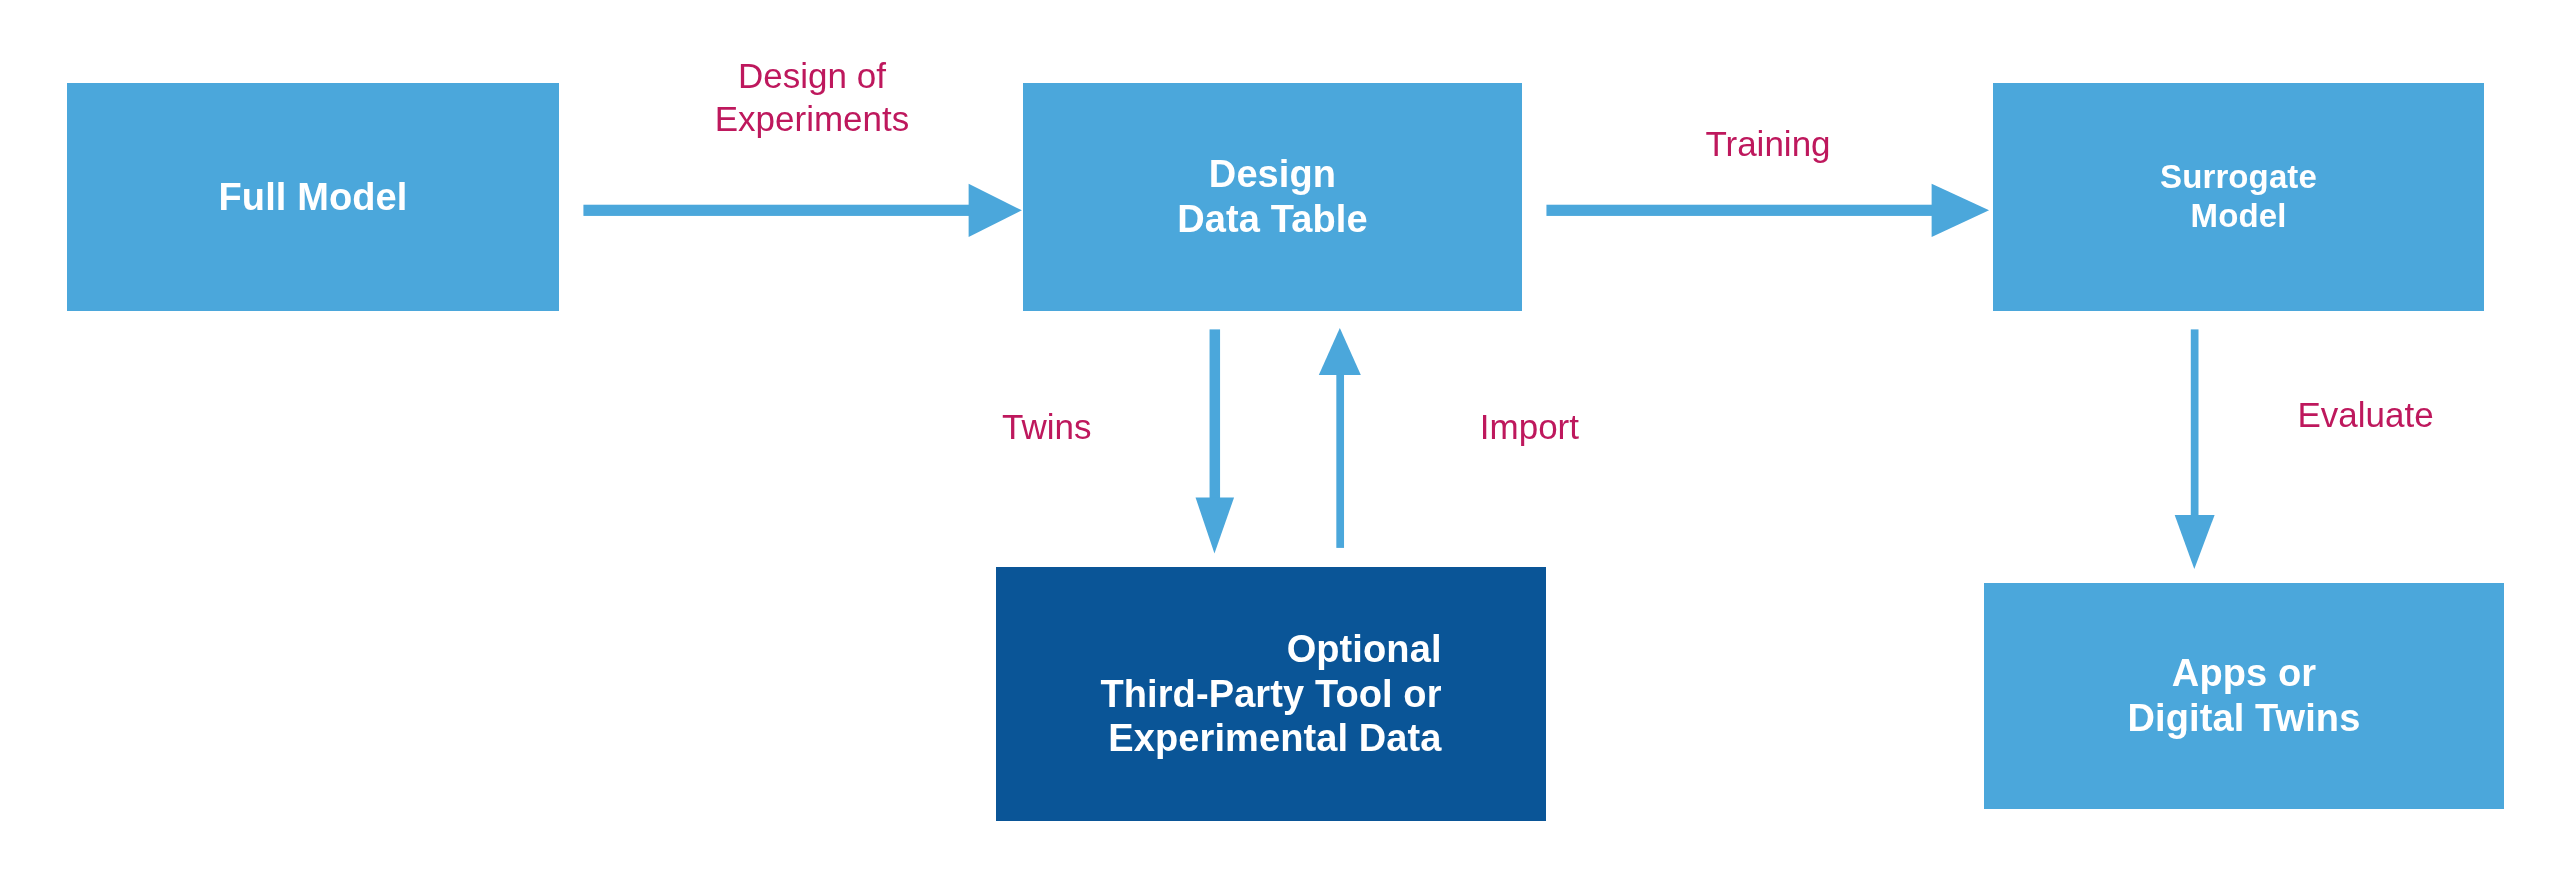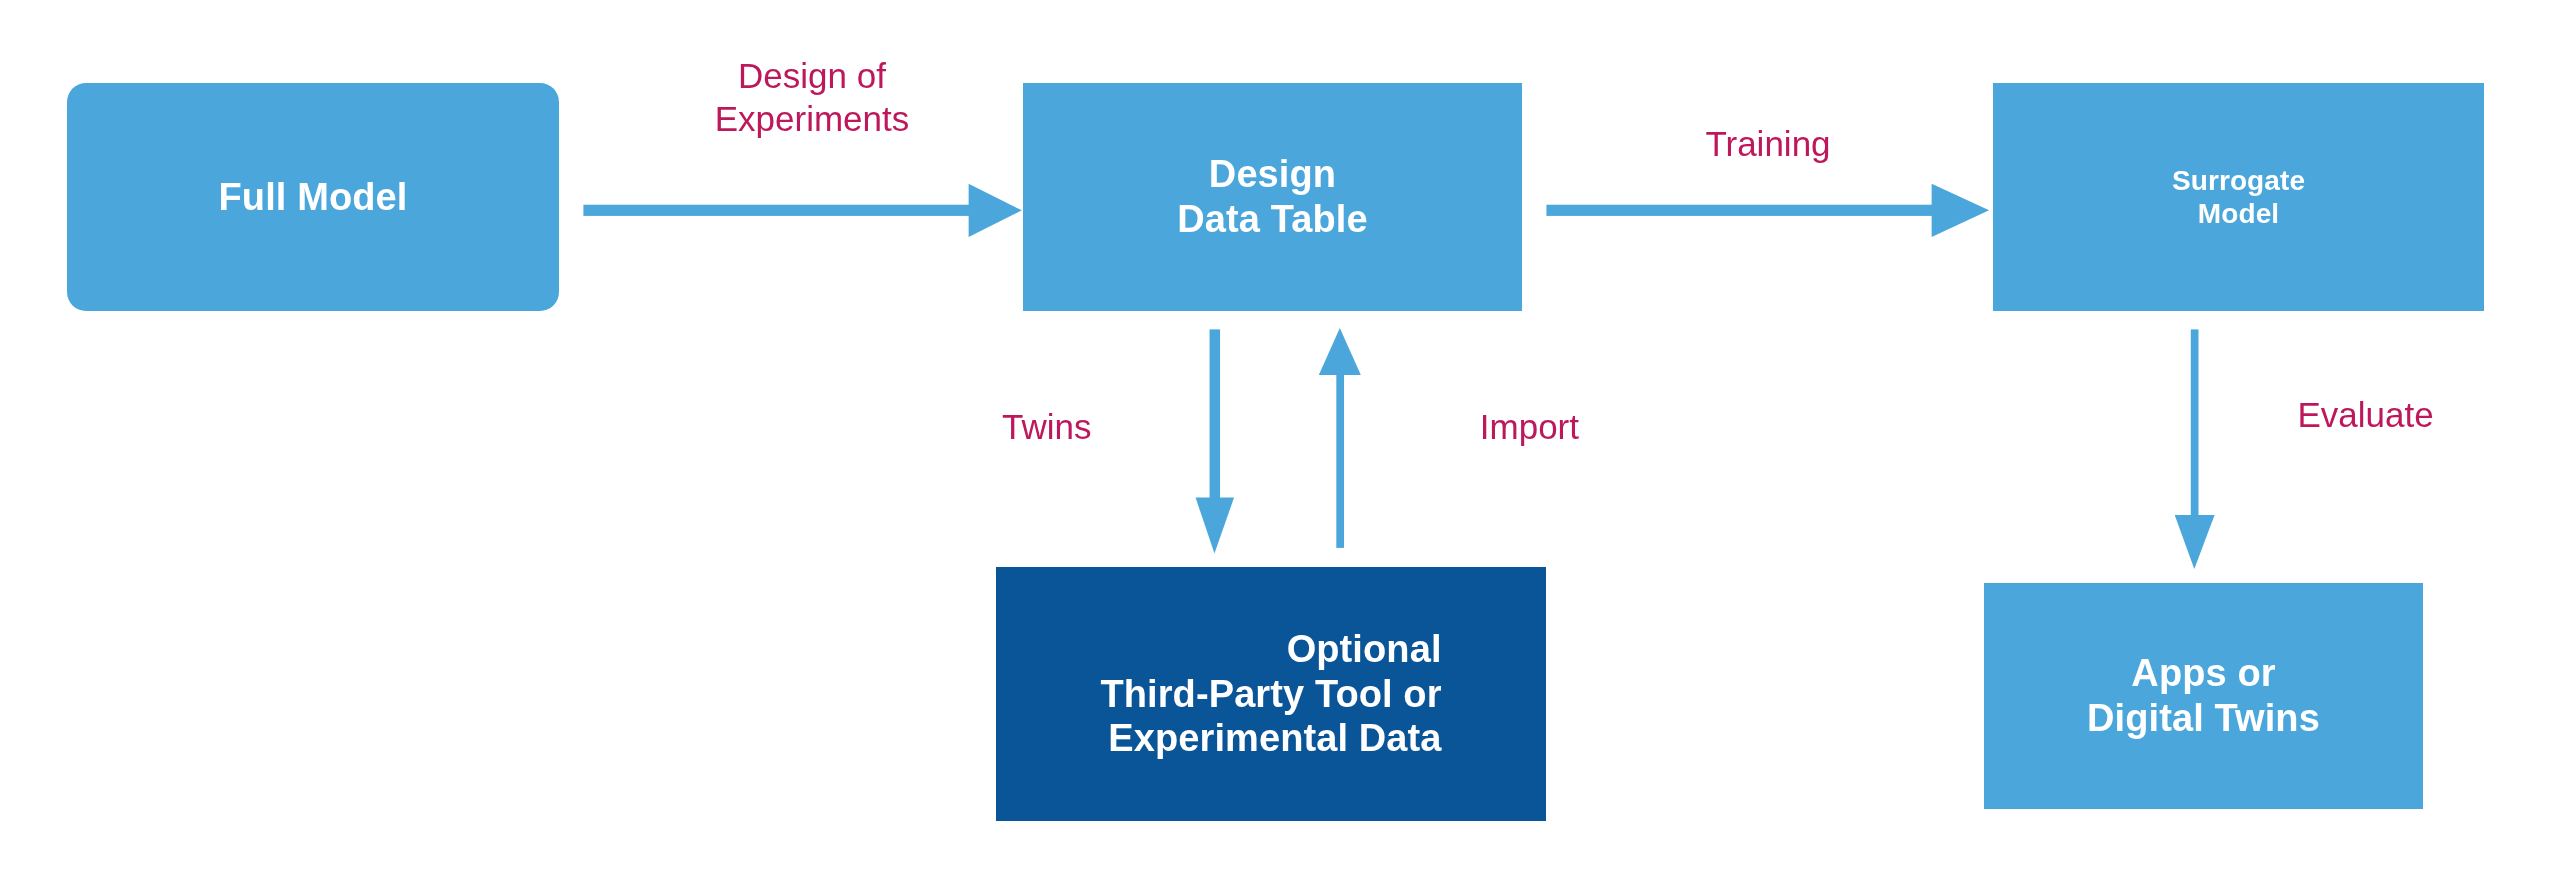--- a/index.html
+++ b/index.html
@@ -35,41 +35,40 @@
   .node-label {
     display: block;
     white-space: pre-line;
   }
 
   
   #node-full-model {
     left: 67px;  top: 83px;  width: 492px;  height: 228px;
     background: #4BA7DB;
     font-size: 38px;
-    border-radius: 19px;
   }
   #node-design-data-table {
     left: 1023px; top: 83px; width: 499px; height: 228px;
     background: #4BA7DB;
     font-size: 38px;
     text-align: center;
   }
   #node-surrogate-model {
     left: 1993px; top: 83px; width: 491px; height: 228px;
     background: #4BA7DB;
-    font-size: 28px;
+    font-size: 33px;
   }
   #node-optional-tool {
     left: 996px; top: 567px; width: 550px; height: 254px;
     background: #0A5597;
     font-size: 38px;
     text-align: right;
   }
   #node-apps-digital-twins {
-    left: 1984px; top: 583px; width: 439px; height: 226px;
+    left: 1984px; top: 583px; width: 520px; height: 226px;
     background: #4BA7DB;
     font-size: 38px;
   }
 
   
   .edge-label {
     position: absolute;
     color: #be185d;
     font-size: 35px;
     font-weight: normal;

